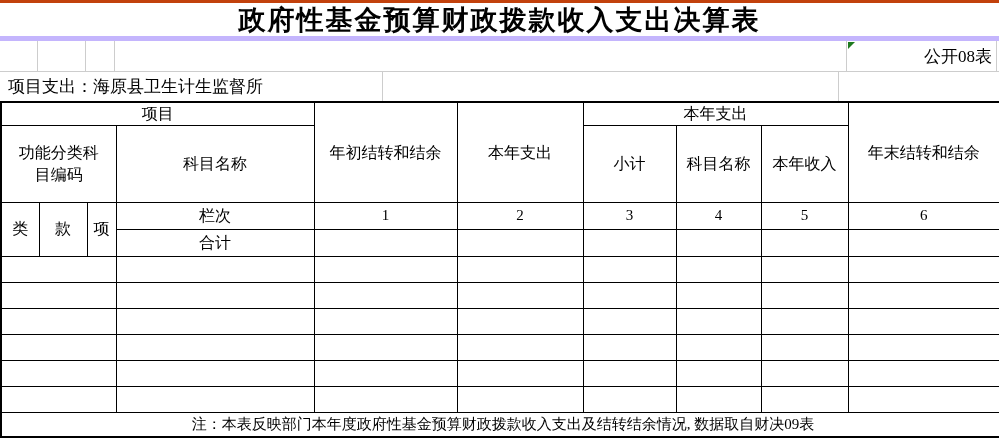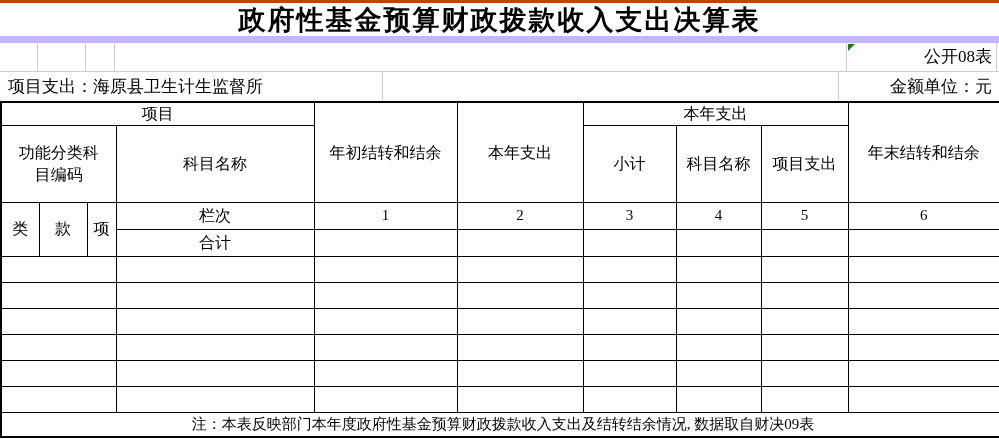--- a/index.html
+++ b/index.html
@@ -27,21 +27,21 @@
   .title-row .title-text {
     font-size: 27px;
     font-weight: bold;
     letter-spacing: 2px;
     white-space: nowrap;
   }
   
   .band1 {
     position: relative;
     height: 36px;
-    border-top: 7px solid #c4b5fd;
+    border-top: 5px solid #c4b5fd;
     border-bottom: 1px solid #cdcdcd;
     display: flex;
     justify-content: flex-end;
     align-items: flex-end;
     padding: 0 7px 3px 0;
     font-size: 17px;
   }
   .gridline-v {
     position: absolute;
     top: 0; bottom: 0;
@@ -118,21 +118,20 @@
     <div class="gridline-v gv4"></div>
     <div class="gridline-v gv5"></div>
     <div class="corner-marker"></div>
     <span>公开08表</span>
   </div>
 
   <div class="band2">
     <div class="gridline-v gv6"></div>
     <div class="gridline-v gv7"></div>
     <span>项目支出：海原县卫生计生监督所</span>
-    <span>金额单位：元</span>
   </div>
 
   <table class="fin">
     <colgroup>
       <col style="width:38px">
         <col style="width:48px">
         <col style="width:29px">
       <col style="width:198px">
         <col style="width:143px">
         <col style="width:126px">
@@ -149,21 +148,21 @@
       <td rowspan="2">本年支出</td>
       <td colspan="3">本年支出</td>
       <td rowspan="2">年末结转和结余</td>
     </tr>
 
     <tr class="r-h2">
       <td colspan="3" class="func-code">功能分类科目编码</td>
       <td>科目名称</td>
       <td>小计</td>
       <td>科目名称</td>
-      <td>项目支出</td>
+      <td>本年收入</td>
     </tr>
 
     <tr class="r-lc">
       <td rowspan="2">类</td>
       <td rowspan="2">款</td>
       <td rowspan="2">项</td>
       <td>栏次</td>
       <td class="num">1</td>
       <td class="num">2</td>
       <td class="num">3</td>

